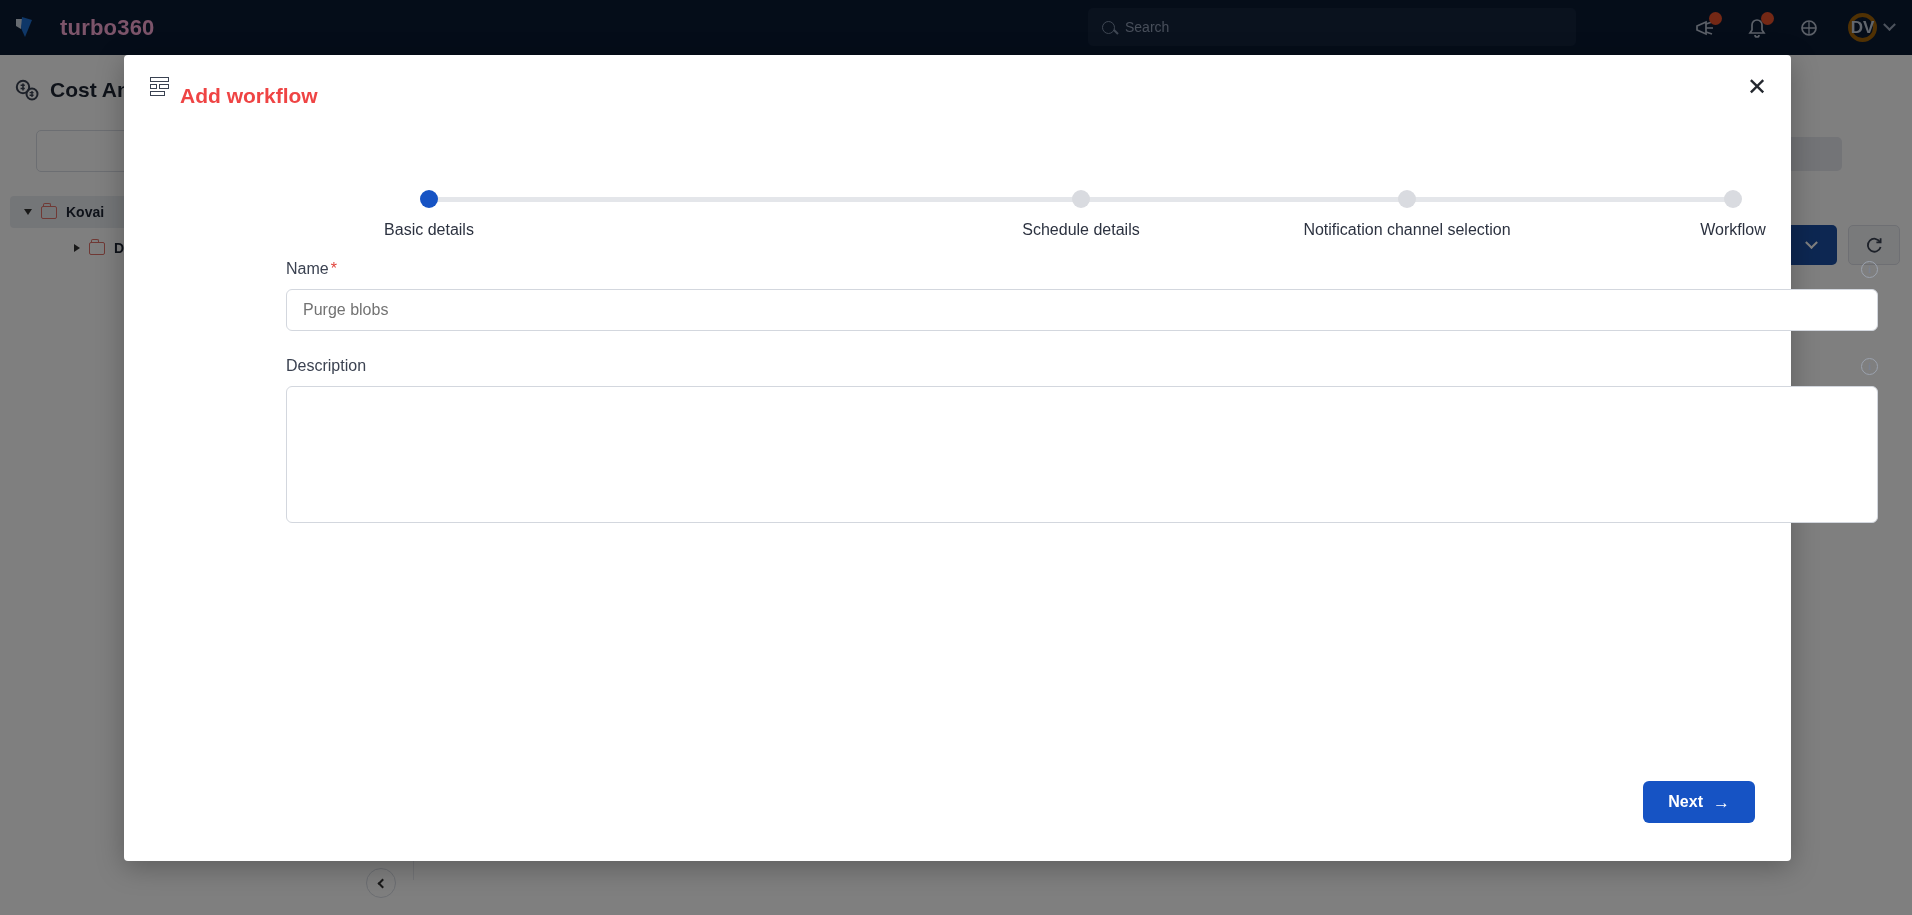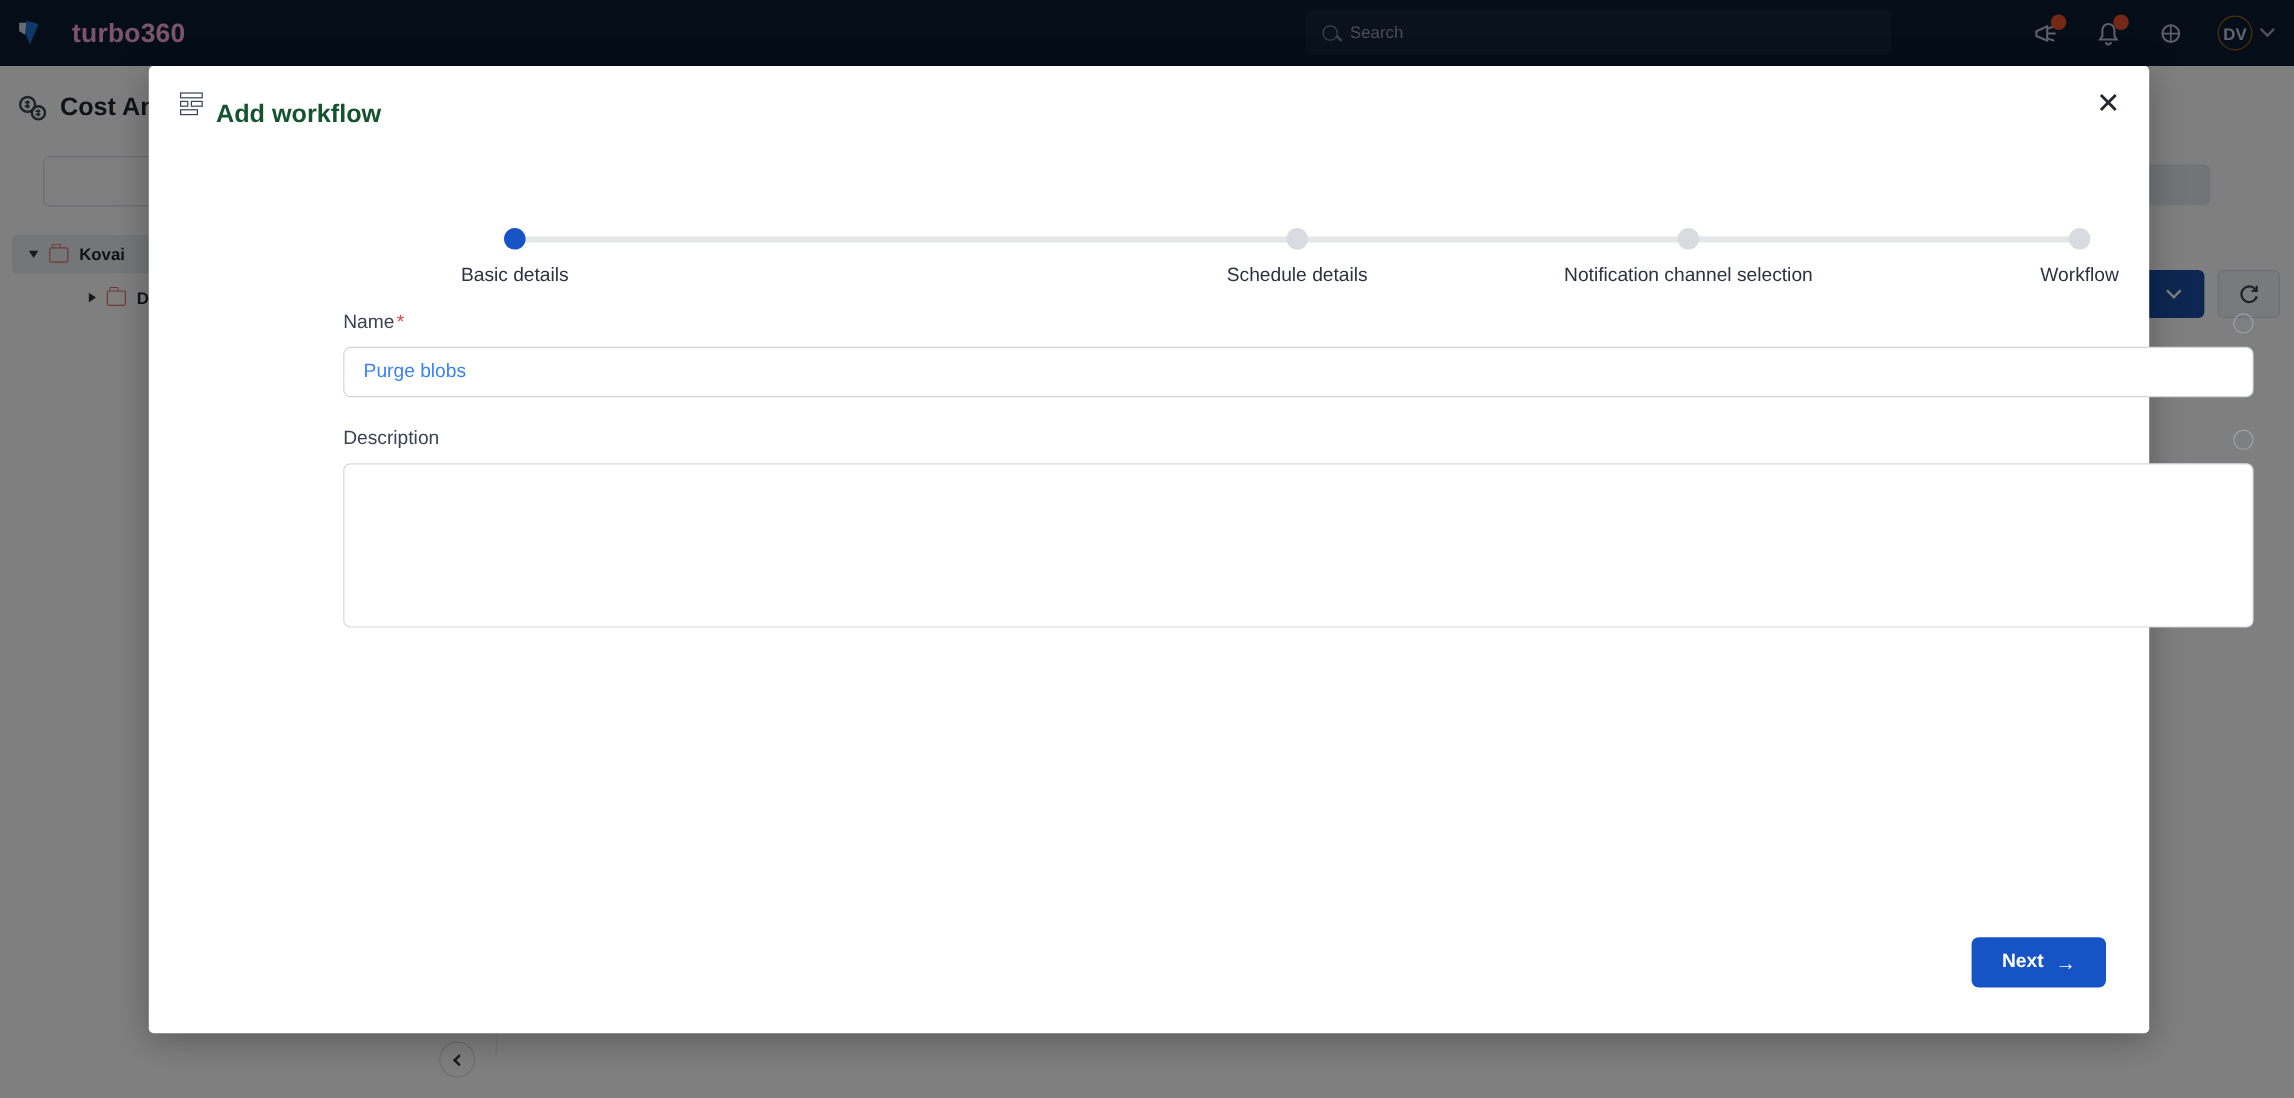--- a/index.html
+++ b/index.html
@@ -52,22 +52,22 @@
     display: flex; align-items: center; gap: 26px;
   }
   .top-icon { position: relative; width: 26px; height: 26px; cursor: pointer; }
   .badge {
     position: absolute; top: -3px; right: -4px;
     background: #e8502b; width: 13px; height: 13px; border-radius: 50%;
   }
   #avatar-group { display: flex; align-items: center; gap: 8px; cursor: pointer; }
   #avatar {
     width: 29px; height: 29px; border-radius: 50%;
-    background: #0b1b33; border: 1px solid #a16207;
-    color: #c3ccdb; font-size: 14px; font-weight: 700;
+    background: #0b1b33; border: 4px solid #a16207;
+    color: #c3ccdb; font-size: 17px; font-weight: 700;
     display: flex; align-items: center; justify-content: center;
   }
   .chev-down { width: 9px; height: 9px; border-right: 2px solid #9aa6ba; border-bottom: 2px solid #9aa6ba; transform: rotate(45deg) translate(-2px,-2px); }
 
   
   #page-title-row {
     position: absolute; left: 14px; top: 78px;
     display: flex; align-items: center; gap: 10px;
   }
   #page-title { font-size: 21px; font-weight: 700; color: #1d2432; white-space: nowrap; }
@@ -128,21 +128,21 @@
     position: absolute; left: 124px; top: 55px;
     width: 1667px; height: 806px;
     background: #ffffff; border-radius: 4px;
     box-shadow: 0 6px 28px rgba(0,0,0,0.28);
   }
   #modal-header {
     position: absolute; left: 0; top: 0; width: 100%; height: 62px;
     display: flex; align-items: center; padding: 0 22px 0 26px;
   }
   #modal-title-wrap { display: flex; align-items: center; gap: 11px; }
-  #modal-title { font-size: 21px; font-weight: 700; color: #14532d; margin-top: 20px; }
+  #modal-title { font-size: 21px; font-weight: 700; color: #ef4444; margin-top: 20px; }
   #wf-icon { width: 19px; height: 19px; position: relative; flex: none; }
   #wf-icon i {
     position: absolute; display: block; border: 1.6px solid #3a4252; background: #fff;
   }
   #wf-icon i.r1 { left: 0; top: 0; width: 19px; height: 5px; }
   #wf-icon i.r2a { left: 0; top: 7px; width: 7px; height: 5px; }
   #wf-icon i.r2b { left: 9px; top: 7px; width: 10px; height: 5px; }
   #wf-icon i.r3 { left: 0; top: 14px; width: 15px; height: 5px; }
   #close-btn {
     position: absolute; right: 20px; top: 18px; width: 28px; height: 28px;
@@ -177,21 +177,21 @@
   .field-label { font-size: 16px; color: #3b4251; }
   .req-star { color: #e0443c; font-size: 16px; margin-left: 2px; }
   .info-ico {
     width: 17px; height: 17px; border-radius: 50%; border: 1.3px solid #9ba2ae;
     color: #7a8190; font-size: 11px; font-weight: 700; font-style: normal;
     display: flex; align-items: center; justify-content: center; cursor: pointer;
     font-family: "Liberation Serif", serif;
   }
   #name-input {
     width: 100%; height: 42px; border: 1px solid #d3d7de; border-radius: 6px;
-    padding: 0 16px; font-size: 16px; color: #3b82f6; font-family: inherit; outline: none;
+    padding: 0 16px; font-size: 16px; color: #737373; font-family: inherit; outline: none;
     background: #fff;
   }
   #desc-block { margin-top: 26px; }
   #desc-input {
     width: 100%; height: 137px; border: 1px solid #d3d7de; border-radius: 6px;
     padding: 12px 16px; font-size: 16px; color: #333a47; font-family: inherit;
     outline: none; resize: none; background: #fff;
   }
 
   

